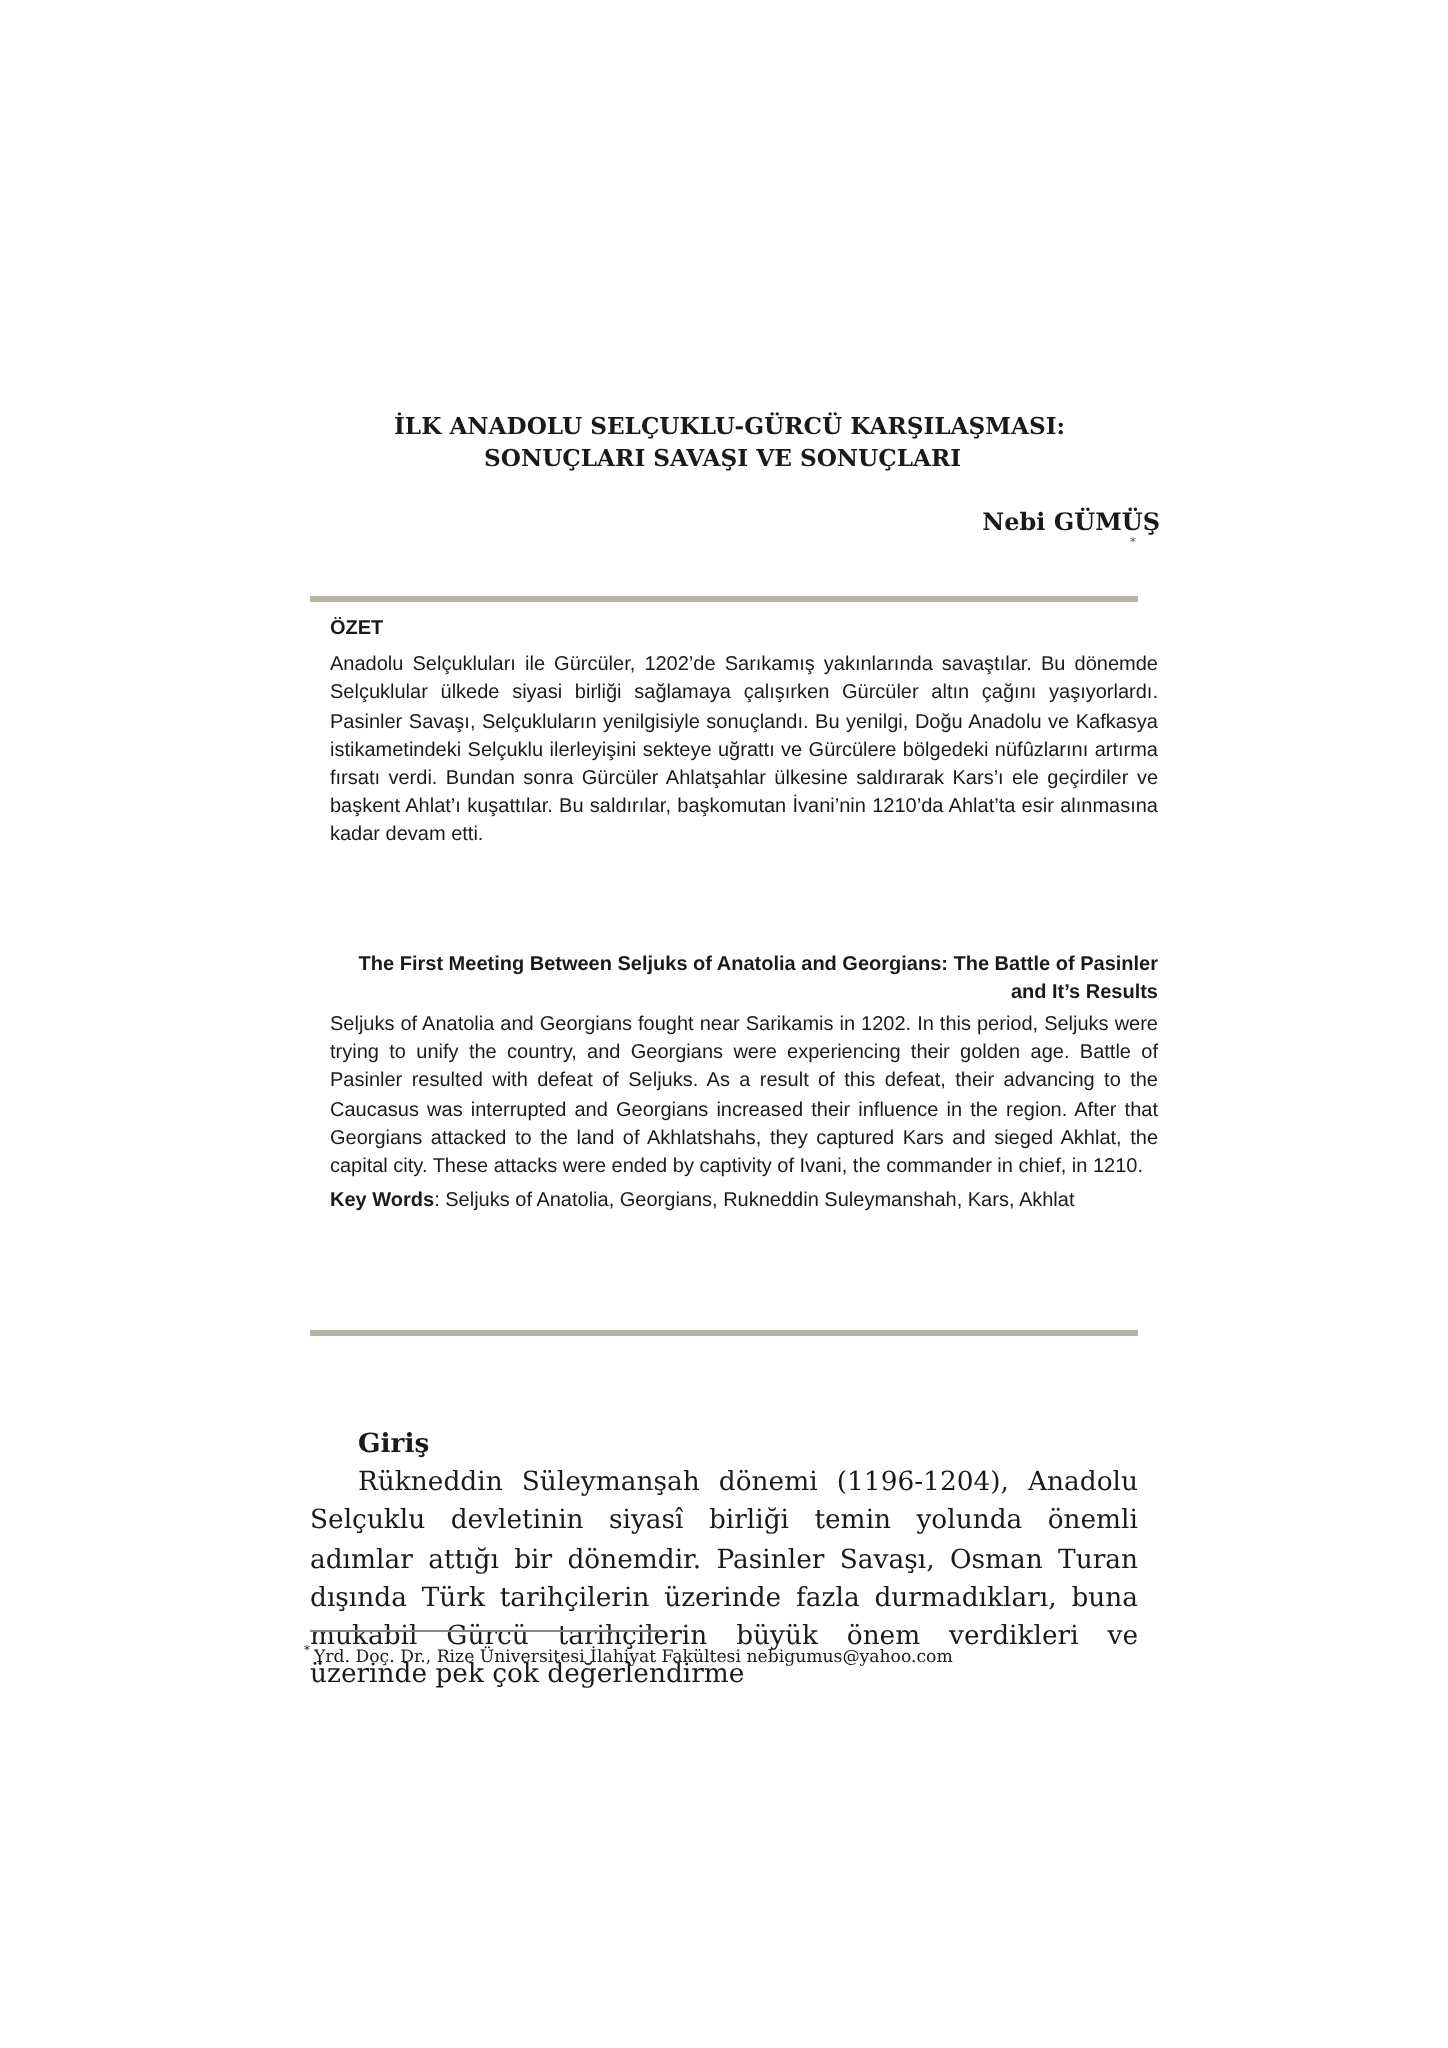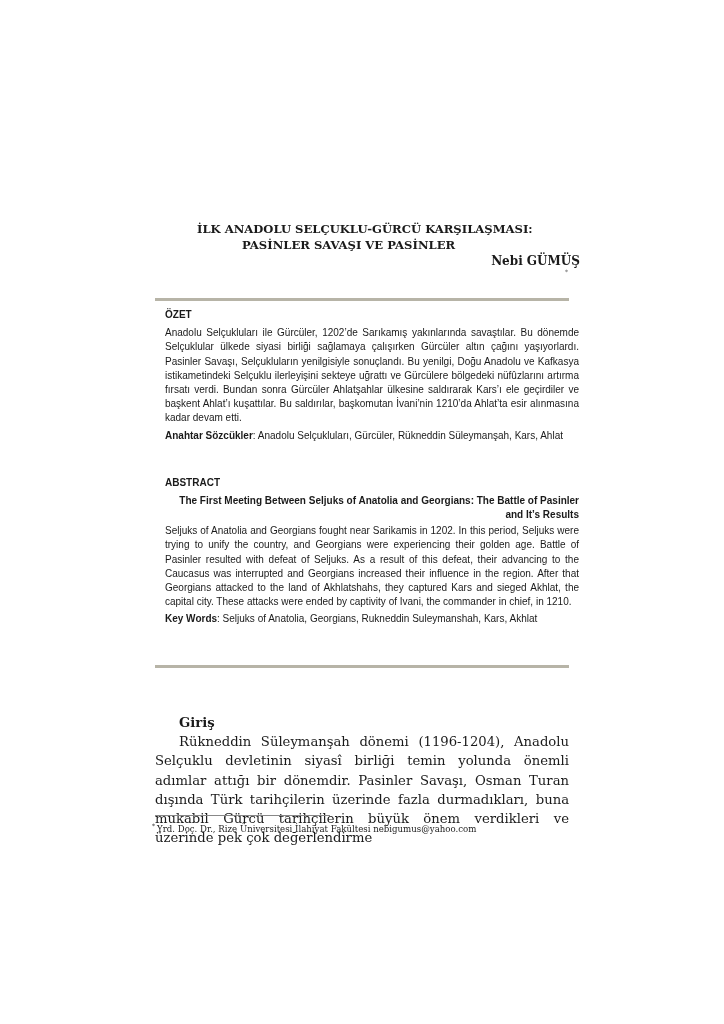--- a/index.html
+++ b/index.html
@@ -1,21 +1,21 @@
 <!DOCTYPE html>
 <html><head>
 <meta charset="utf-8">
 <style>
   html, body { margin: 0; padding: 0; background: #ffffff; }
   body { width: 724px; height: 1024px; position: relative; overflow: hidden;
          font-family: "DejaVu Serif", "Liberation Serif", serif; color: #1a1a1a; }
   .title { position: absolute; left: 197px; top: 205px; width: 400px;
            font-family: "DejaVu Serif", serif; font-weight: bold; font-size: 11.6px;
            line-height: 16px; letter-spacing: 0; white-space: nowrap; }
-  .title .l1 { display: block; margin-top: 16px; }
+  .title .l1 { display: block; }
   .title .l2 { display: block; padding-left: 45px; }
   .author { position: absolute; right: 144px; top: 254px; font-weight: bold; font-size: 12px;
             font-family: "DejaVu Serif", serif; text-align: right; }
   .author-mark { position: absolute; right: 156px; top: 268px; font-size: 6px; color: #555; }
   .rule { position: absolute; left: 155px; width: 414px; height: 3px; background: #b7b4a7; }
   .rule.r1 { top: 298px; }
   .rule.r2 { top: 665px; }
   .section { position: absolute; left: 165px; width: 414px; font-size: 10px; line-height: 14.2px;
              text-align: justify; font-family: Liberation Sans, sans-serif; }
   .sec-h { font-weight: bold; font-size: 10px; margin-bottom: 4px; }
@@ -33,36 +33,34 @@
   .fn-rule { position: absolute; left: 155px; top: 815px; width: 175px; height: 1px; background: #888; }
   .footnote { position: absolute; left: 152px; top: 822px; font-size: 8.6px; white-space: nowrap;
               font-family: "DejaVu Serif", serif; }
   .footnote sup { font-size: 6px; vertical-align: super; margin-right: 2px; }
 </style>
 </head>
 <body>
 
 <div class="title">
   <span class="l1">İLK ANADOLU SELÇUKLU-GÜRCÜ KARŞILAŞMASI:</span>
-  <span class="l2">PASİNLER SAVAŞI VE PASİNLER</span>
+  <span class="l2">SONUÇLARI SAVAŞI VE SONUÇLARI</span>
 </div>
 
 <div class="author">Nebi GÜMÜŞ</div>
 <div class="author-mark">*</div>
 
 <div class="rule r1"></div>
 
 <div class="section ozet">
   <div class="sec-h">ÖZET</div>
   <p class="p">Anadolu Selçukluları ile Gürcüler, 1202’de Sarıkamış yakınlarında savaştılar. Bu dönemde Selçuklular ülkede siyasi birliği sağlamaya çalışırken Gürcüler altın çağını yaşıyorlardı. Pasinler Savaşı, Selçukluların yenilgisiyle sonuçlandı. Bu yenilgi, Doğu Anadolu ve Kafkasya istikametindeki Selçuklu ilerleyişini sekteye uğrattı ve Gürcülere bölgedeki nüfûzlarını artırma fırsatı verdi. Bundan sonra Gürcüler Ahlatşahlar ülkesine saldırarak Kars’ı ele geçirdiler ve başkent Ahlat’ı kuşattılar. Bu saldırılar, başkomutan İvani’nin 1210’da Ahlat’ta esir alınmasına kadar devam etti.</p>
-  <div class="kw"><b>Anahtar Sözcükler</b><span>: Anadolu Selçukluları, Gürcüler, Rükneddin Süleymanşah, Kars, Ahlat</span></div>
 </div>
 
 <div class="section abstract">
-  <div class="sec-h">ABSTRACT</div>
   <div class="sec-sub">The First Meeting Between Seljuks of Anatolia and Georgians: The Battle of Pasinler and It’s Results</div>
   <p class="p">Seljuks of Anatolia and Georgians fought near Sarikamis in 1202. In this period, Seljuks were trying to unify the country, and Georgians were experiencing their golden age. Battle of Pasinler resulted with defeat of Seljuks. As a result of this defeat, their advancing to the Caucasus was interrupted and Georgians increased their influence in the region. After that Georgians attacked to the land of Akhlatshahs, they captured Kars and sieged Akhlat, the capital city. These attacks were ended by captivity of Ivani, the commander in chief, in 1210.</p>
   <div class="kw"><b>Key Words</b><span>: Seljuks of Anatolia, Georgians, Rukneddin Suleymanshah, Kars, Akhlat</span></div>
 </div>
 
 <div class="rule r2"></div>
 
 <div class="body-sec">
   <h2>Giriş</h2>
   <p class="para">Rükneddin Süleymanşah dönemi (1196-1204), Anadolu Selçuklu devletinin siyasî birliği temin yolunda önemli adımlar attığı bir dönemdir. Pasinler Savaşı, Osman Turan dışında Türk tarihçilerin üzerinde fazla durmadıkları, buna mukabil Gürcü tarihçilerin büyük önem verdikleri ve üzerinde pek çok değerlendirme</p>

